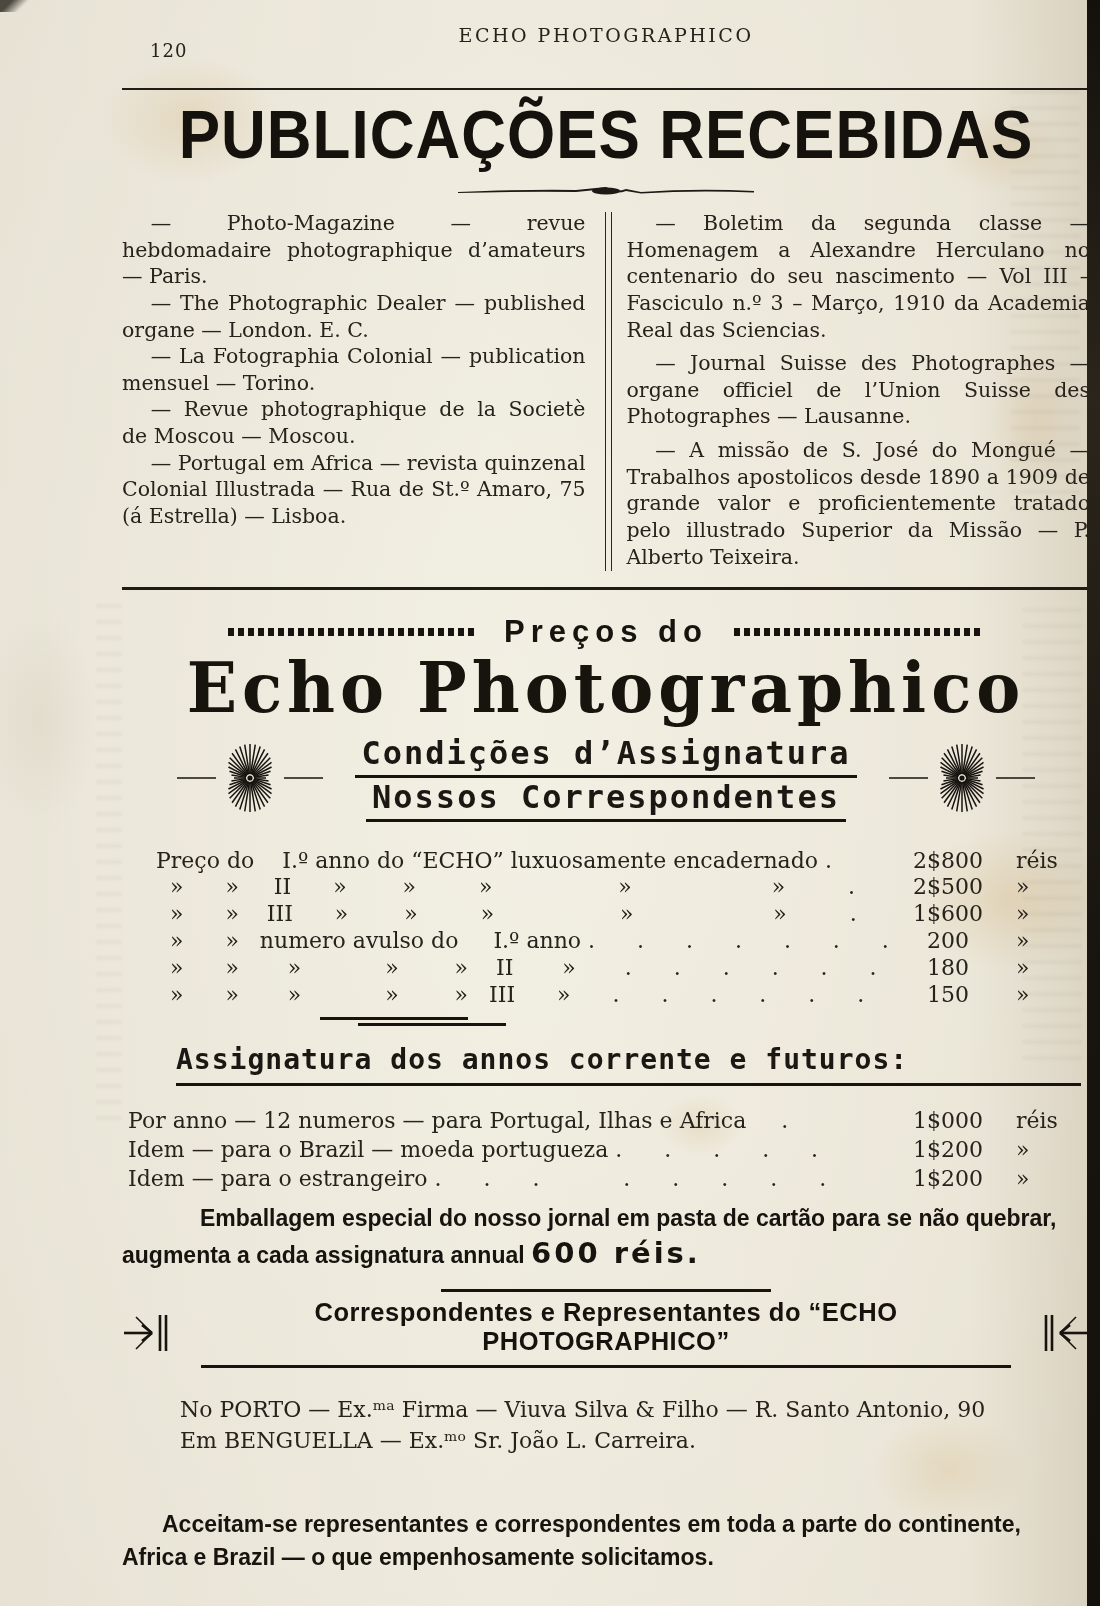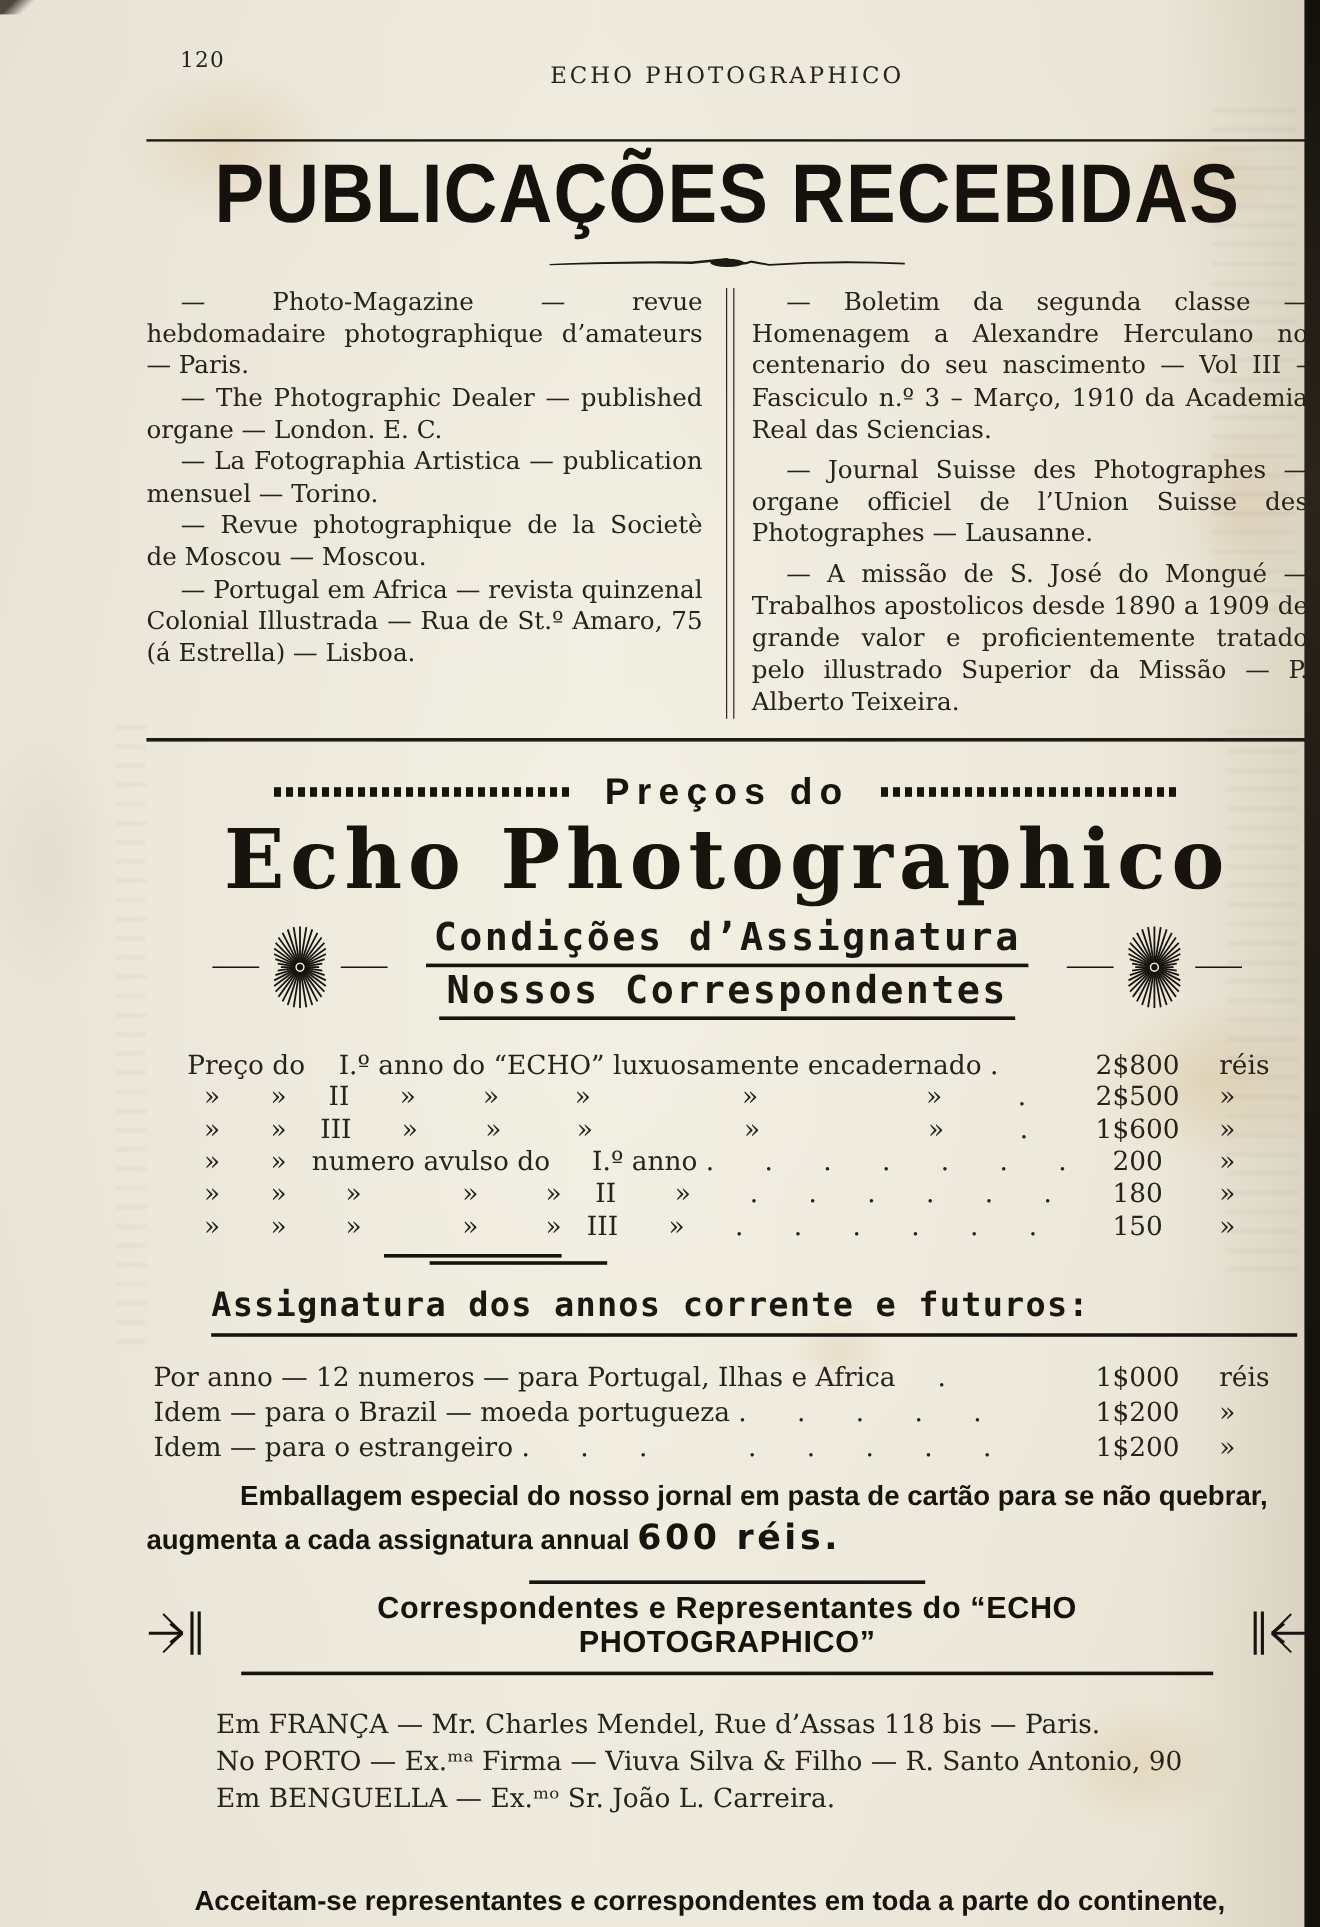--- a/index.html
+++ b/index.html
@@ -26,21 +26,21 @@
       #e9e5d7;
     overflow:hidden;
   }
   .edge-right{position:absolute;right:0;top:0;width:13px;height:100%;
     background:linear-gradient(180deg,#14110d,#2b251b 25%,#18140f 60%,#14110d);}
   .corner-mark{position:absolute;left:0;top:0;width:30px;height:12px;
     background:linear-gradient(135deg,#26211a 30%,transparent 70%);opacity:.8;}
   .content{position:relative;margin-left:122px;width:968px;}
 
   
-  .running-head{position:relative;height:64px;padding-top:52px;}
+  .running-head{position:relative;height:64px;padding-top:24px;}
   .page-num{position:absolute;left:28px;top:40px;font-size:18px;letter-spacing:1px;}
   .journal-name{text-align:center;font-size:19px;letter-spacing:2.5px;font-weight:400;}
   .rule{border:none;margin:0;height:0;border-top:3px solid #1f1b15;}
   .rule.thin{border-top-width:2px;}
 
   
   .main-title{
     margin-top:10px;text-align:center;
     font-family:"Liberation Sans", sans-serif;font-weight:900;
     font-size:62px;letter-spacing:1px;color:#15120d;
@@ -140,21 +140,21 @@
 
     <svg class="flourish" width="300" height="14" viewBox="0 0 300 14">
       <path d="M2 8 Q 75 5 120 6 L150 3 Q 160 9 170 5 L185 8 Q 240 4 298 7 L298 8.5 Q 240 6 185 9.5 L170 7 Q160 11 150 5 L120 8 Q 75 7 2 9 Z" fill="#1d1914"></path>
       <ellipse cx="150" cy="7" rx="14" ry="3.4" fill="#1d1914"></ellipse>
     </svg>
 
     <div class="columns">
       <div class="col col-left">
         <p>— Photo-Magazine — revue hebdomadaire photographique d’amateurs — Paris.</p>
         <p>— The Photographic Dealer — published organe — London. E. C.</p>
-        <p>— La Fotographia Artistica — publication mensuel — Torino.</p>
+        <p>— La Fotographia Colonial — publication mensuel — Torino.</p>
         <p>— Revue photographique de la Societè de Moscou — Moscou.</p>
         <p>— Portugal em Africa — revista quinzenal Colonial Illustrada — Rua de St.º Amaro, 75 (á Estrella) — Lisboa.</p>
       </div>
       <div class="col-divider"></div>
       <div class="col col-right">
         <p>— Boletim da segunda classe — Homenagem a Alexandre Herculano no centenario do seu nascimento — Vol III – Fasciculo n.º 3 – Março, 1910 da Academia Real das Sciencias.</p>
         <p>— Journal Suisse des Photographes — organe officiel de l’Union Suisse des Photographes — Lausanne.</p>
         <p>— A missão de S. José do Mongué — Trabalhos apostolicos desde 1890 a 1909 de grande valor e proficientemente tratado pelo illustrado Superior da Missão — P. Alberto Teixeira.</p>
       </div>
     </div>
@@ -353,21 +353,20 @@
           <line x1="30" y1="22" x2="20" y2="30"></line>
           <line x1="38" y1="4" x2="38" y2="40"></line>
           <line x1="44" y1="4" x2="44" y2="40"></line>
           <line x1="30" y1="22" x2="14" y2="6" stroke-width="1.6"></line>
           <line x1="30" y1="22" x2="14" y2="38" stroke-width="1.6"></line>
         </g>
       </svg>
     </div>
 
     <div class="corr-entries">
-      <div>Em FRANÇA — Mr. Charles Mendel, Rue d’Assas 118 bis — Paris.</div>
       <div>No PORTO — Ex.ᵐᵃ Firma — Viuva Silva &amp; Filho — R. Santo Antonio, 90</div>
       <div>Em BENGUELLA — Ex.ᵐᵒ Sr. João L. Carreira.</div>
     </div>
 
     <div class="footer-note">
       <span class="lead-indent"></span><span>Acceitam-se representantes e correspondentes em toda a parte do continente, Africa e Brazil — o que empenhosamente solicitamos.</span>
     </div>
 
   </div>
 

